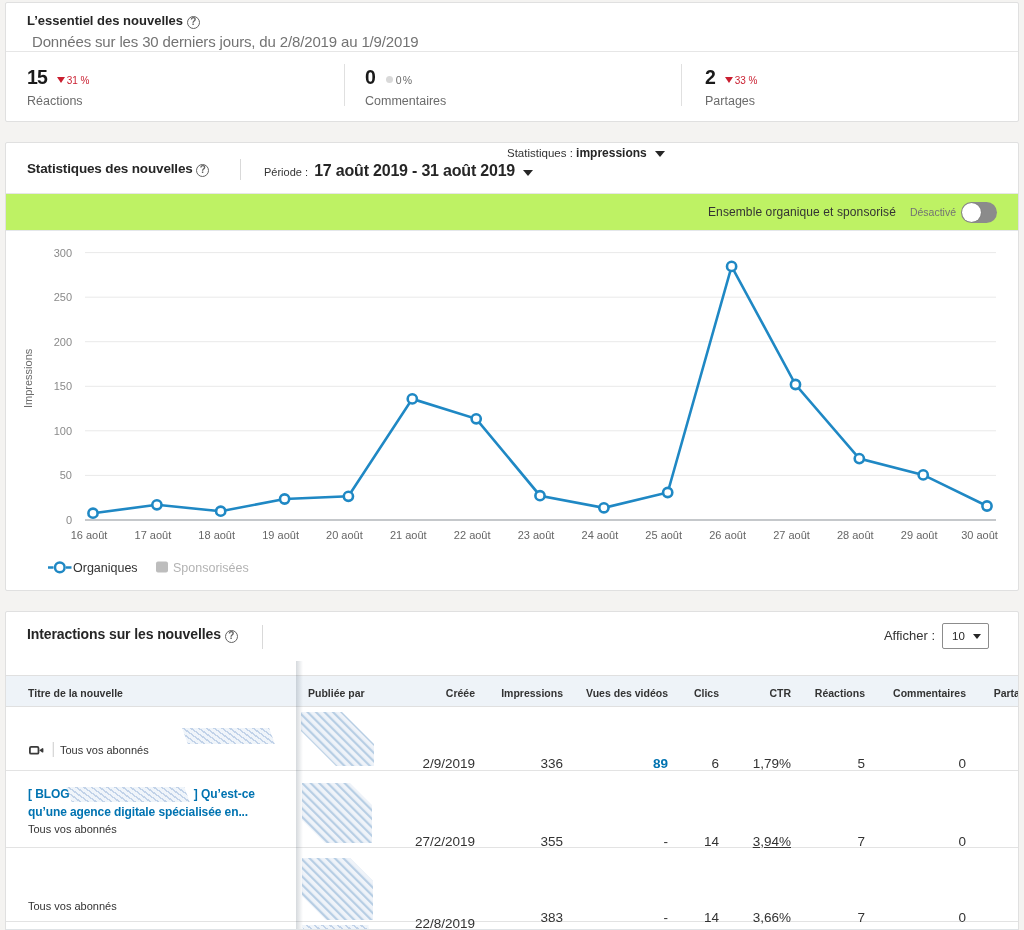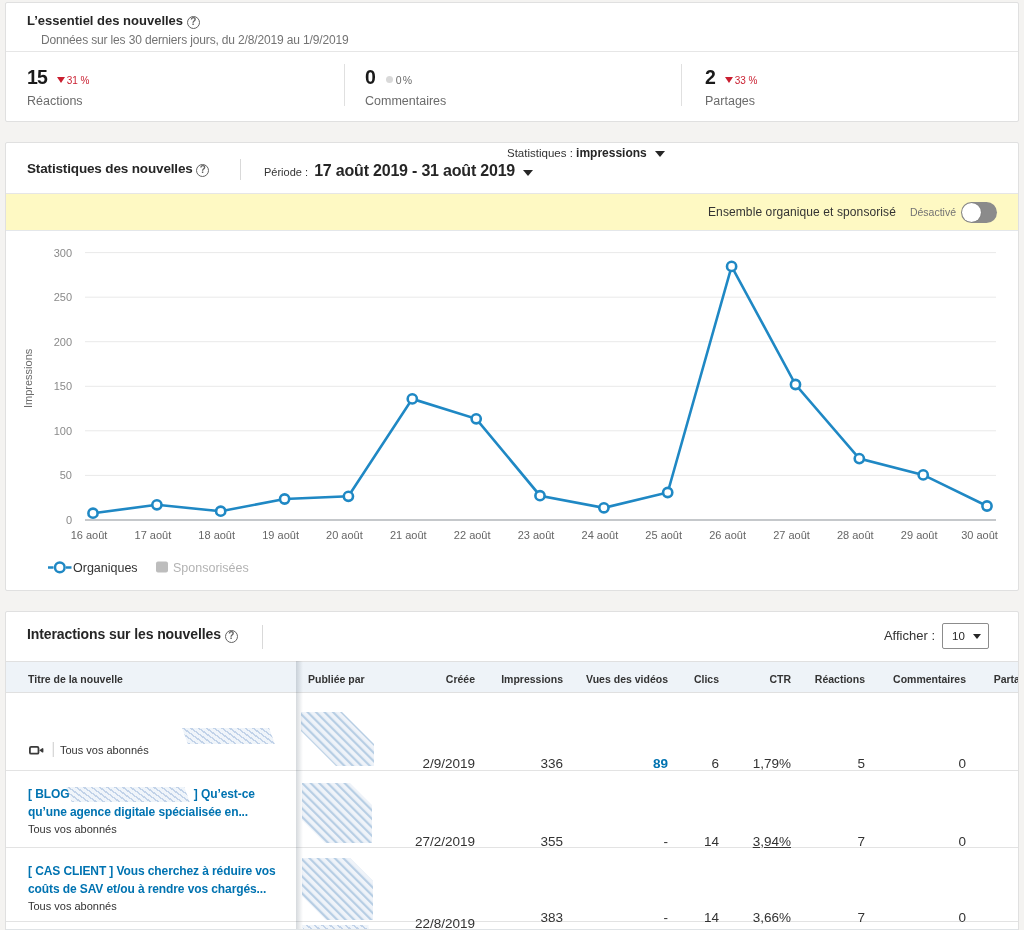--- a/index.html
+++ b/index.html
@@ -5,51 +5,51 @@
 * { margin:0; padding:0; box-sizing:border-box; }
 html,body { width:1024px; height:930px; overflow:hidden; background:#f4f3f1; font-family:"Liberation Sans", sans-serif; }
 .card { position:absolute; background:#fff; border:1px solid #e0e0e0; border-radius:2px; overflow:hidden; }
 #card1 { left:5px; top:2px;   width:1014px; height:120px; }
 #card2 { left:5px; top:142px; width:1014px; height:449px; }
 #card3 { left:5px; top:611px; width:1014px; height:340px; }
 .abs { position:absolute; }
 .help { display:inline-block; width:13px; height:13px; border:1.5px solid #636363; border-radius:50%; color:#636363; font-size:10px; font-weight:700; text-align:center; line-height:10px; vertical-align:0.5px; }
 
 .c1title { left:21px; top:10px; font-size:13px; font-weight:700; color:#262626; }
-.c1sub   { left:35px; top:30px; font-size:12px; letter-spacing:-0.15px; color:#737373; }
+.c1sub   { left:26px; top:30px; font-size:15px; letter-spacing:-0.15px; color:#737373; }
 .c1div   { left:0; top:48px; width:1012px; height:1px; background:#e6e6e6; }
 .statnum { font-size:19.5px; font-weight:700; letter-spacing:-0.8px; color:#1a1a1a; line-height:21px; }
 .statlbl { font-size:12.5px; color:#6b6b6b; margin-top:3px; letter-spacing:0; }
 .delta { font-size:10px; font-weight:400; color:#ca1f30; margin-left:5px; letter-spacing:0; }
 .tri { display:inline-block; width:0; height:0; border-left:4.5px solid transparent; border-right:4.5px solid transparent; border-top:6px solid #ca1f30; vertical-align:1px; margin-right:2px; }
 .dot { display:inline-block; width:7px; height:7px; border-radius:50%; background:#d9d9d9; vertical-align:1px; margin:0 3px 0 6px; }
 .neut { font-size:10.5px; font-weight:400; color:#6b6b6b; }
 .vdiv1 { top:61px; width:1px; height:42px; background:#e0e0e0; }
 
 .c2head { left:0; top:0; width:1012px; height:51px; border-bottom:1px solid #e6e6e6; }
 .c2title { left:21px; top:18px; font-size:13.5px; font-weight:700; color:#262626; letter-spacing:-0.15px; }
 .hvdiv { left:234px; top:16px; width:1px; height:21px; background:#d9d9d9; }
 .periode { left:258px; top:19px; font-size:11px; color:#333; }
 .periode b { font-size:16px; color:#262626; letter-spacing:-0.2px; }
 .sel2 { left:501px; top:3px; font-size:11.5px; color:#333; }
 .sel2 b { font-size:12px; color:#262626; }
 .scaret { display:inline-block; width:0; height:0; border-left:5px solid transparent; border-right:5px solid transparent; border-top:6px solid #262626; margin-left:5px; }
-.toolbar { left:0; top:51px; width:1012px; height:37px; background:#fef9c3; border-bottom:1px solid #e4e7ea; }
+.toolbar { left:0; top:51px; width:1012px; height:37px; background:#bef264; border-bottom:1px solid #e4e7ea; }
 .tb-label { position:absolute; right:122px; top:11px; font-size:12px; letter-spacing:0.1px; color:#333; }
 .tb-off { position:absolute; right:62px; top:12px; font-size:10.5px; color:#737373; }
 .toggle { position:absolute; right:21px; top:8px; width:36px; height:21px; background:#8b8b8b; border-radius:11px; }
 .knob { position:absolute; left:1px; top:1px; width:19px; height:19px; background:#fff; border-radius:50%; box-shadow:0 0 1px rgba(0,0,0,0.4); }
 
 .c3title { left:21px; top:14px; font-size:14px; font-weight:700; color:#262626; letter-spacing:-0.1px; }
 .hvdiv3 { left:256px; top:13px; width:1px; height:24px; background:#d9d9d9; }
 .afficher { right:83px; top:16px; font-size:13px; color:#333; }
 .select10 { right:29px; top:11px; width:47px; height:26px; border:1px solid #8c8c8c; border-radius:2px; background:#fff; font-size:11.5px; color:#262626; }
 .select10 span { position:absolute; left:9px; top:6px; }
 .select10 i { position:absolute; right:7px; top:10px; width:0; height:0; border-left:4.5px solid transparent; border-right:4.5px solid transparent; border-top:5.5px solid #262626; }
-.thead { left:0; top:49px; width:1012px; height:32px; background:#eef3f8; border-top:1px solid #e0e0e0; border-bottom:1px solid #e0e0e0; }
+.thead { left:0; top:63px; width:1012px; height:32px; background:#eef3f8; border-top:1px solid #e0e0e0; border-bottom:1px solid #e0e0e0; }
 .th { position:absolute; top:10.5px; font-size:10.5px; font-weight:600; color:#333; }
 .rowline { left:0; height:1px; background:#e3e3e3; width:1012px; }
 .cell { position:absolute; font-size:13.5px; color:#333; text-align:right;margin-top:28px; }
 .link { color:#0073b1; }
 .rowtitle { position:absolute; left:22px; font-size:12px; font-weight:600; color:#0073b1; line-height:17.5px; letter-spacing:-0.1px; }
 .abonnes { position:absolute; font-size:11px; color:#333;text-align:right; }
 .fshadow { position:absolute; left:290px; top:49px; width:7px; height:291px; background:linear-gradient(to right, rgba(90,105,120,0.25), rgba(255,255,255,0)); }
 .hatch { position:absolute; background:repeating-linear-gradient(45deg, rgba(138,170,212,0.52) 0px, rgba(138,170,212,0.52) 1.8px, rgba(213,227,242,0.36) 1.8px, rgba(213,227,242,0.36) 5.5px); }
 </style>
 </head>
@@ -201,21 +201,20 @@
   <div class="rowtitle" style="top:174px;">[ BLOG <span style="display:inline-block; width:118px;"></span> ] Qu’est-ce<br>qu’une agence digitale spécialisée en...</div>
   <div class="abs abonnes" style="left:22px; top:211px;">Tous vos abonnés</div>
   <div class="cell" style="left:379px; top:194px; width:90px;">27/2/2019</div>
   <div class="cell" style="left:475px; top:194px; width:82px;">355</div>
   <div class="cell" style="left:563px; top:194px; width:99px;">-</div>
   <div class="cell" style="left:668px; top:194px; width:45px;">14</div>
   <div class="cell" style="left:719px; top:194px; width:66px;text-decoration:underline;">3,94%</div>
   <div class="cell" style="left:791px; top:194px; width:68px;">7</div>
   <div class="cell" style="left:865px; top:194px; width:95px;">0</div>
 
-  <div class="rowtitle" style="top:251px;">[ CAS CLIENT ] Vous cherchez à réduire vos<br>coûts de SAV et/ou à rendre vos chargés...</div>
   <div class="abs abonnes" style="left:22px; top:288px;">Tous vos abonnés</div>
   <div class="cell" style="left:379px; top:276px; width:90px;">22/8/2019</div>
   <div class="cell" style="left:475px; top:270px; width:82px;">383</div>
   <div class="cell" style="left:563px; top:270px; width:99px;">-</div>
   <div class="cell" style="left:668px; top:270px; width:45px;">14</div>
   <div class="cell" style="left:719px; top:270px; width:66px;">3,66%</div>
   <div class="cell" style="left:791px; top:270px; width:68px;">7</div>
   <div class="cell" style="left:865px; top:270px; width:95px;">0</div>
 
   <div class="hatch" style="left:179px; top:116px; width:87px; height:16px; transform:skewX(20deg);"></div>

